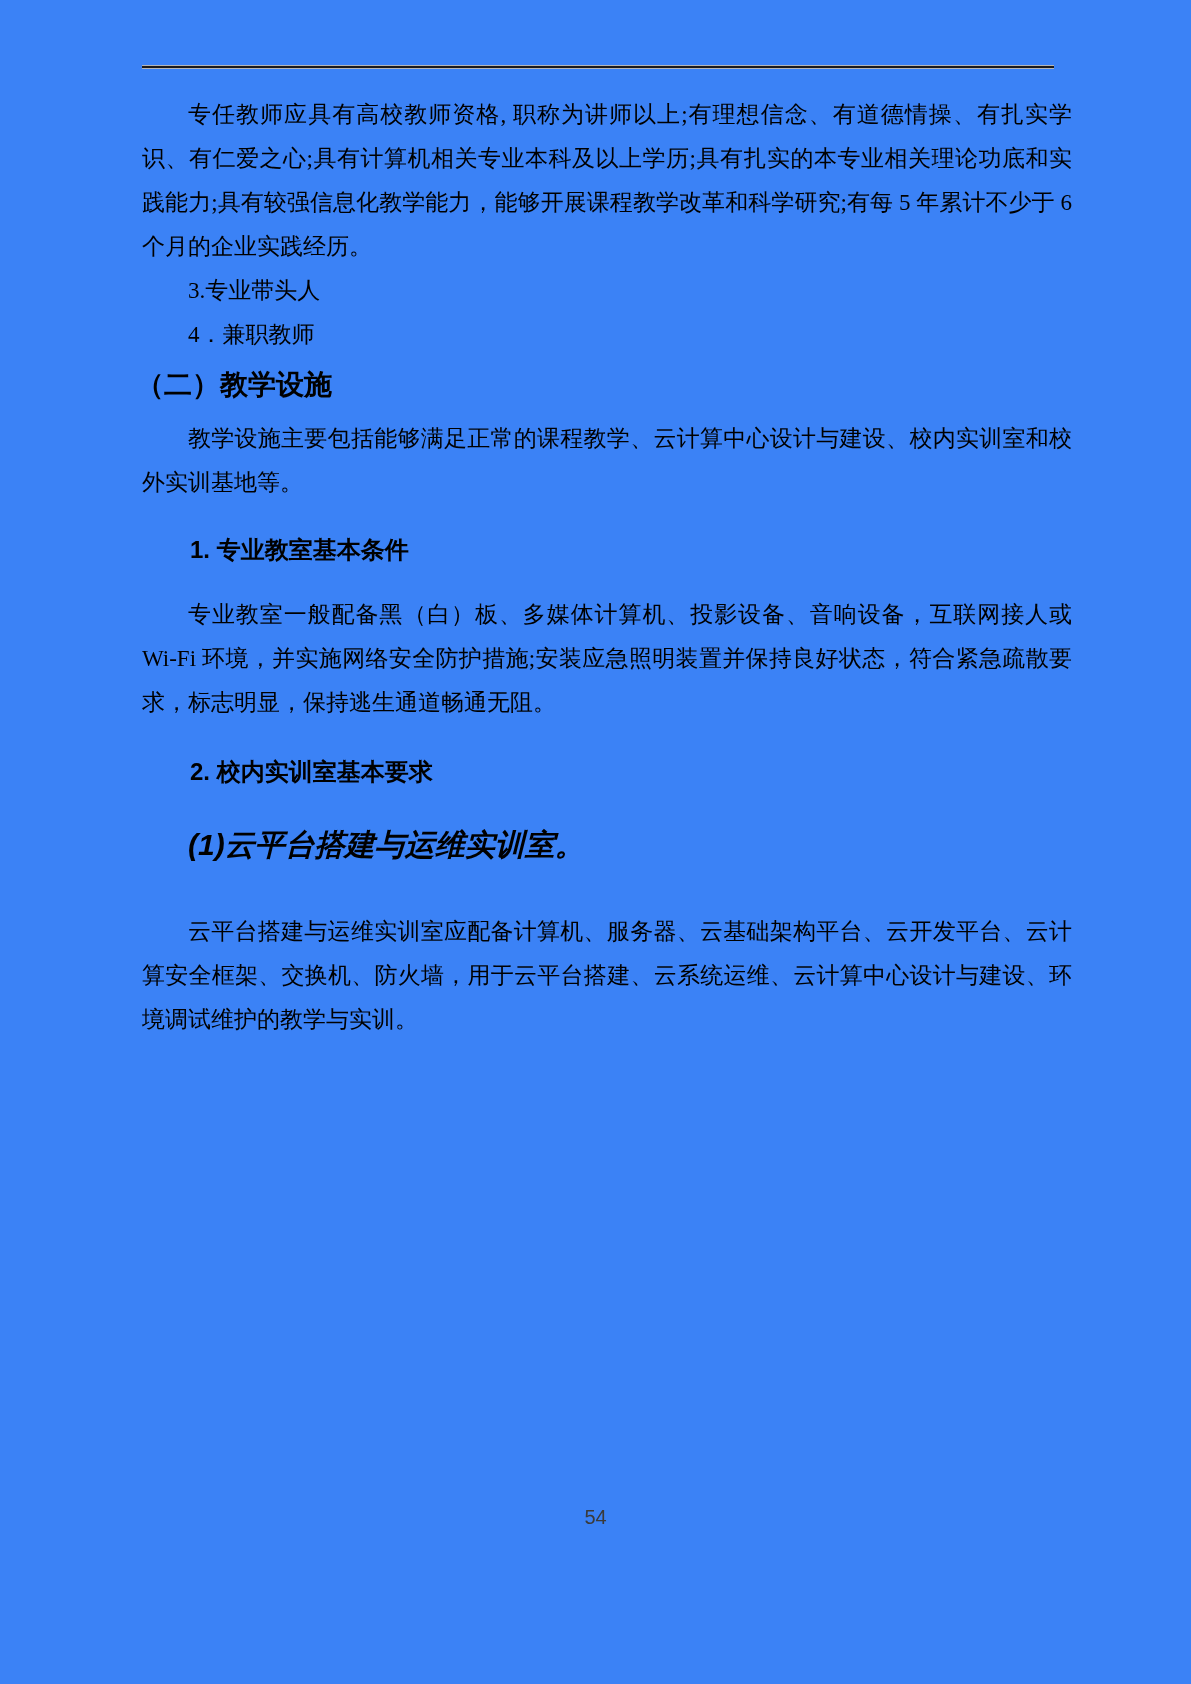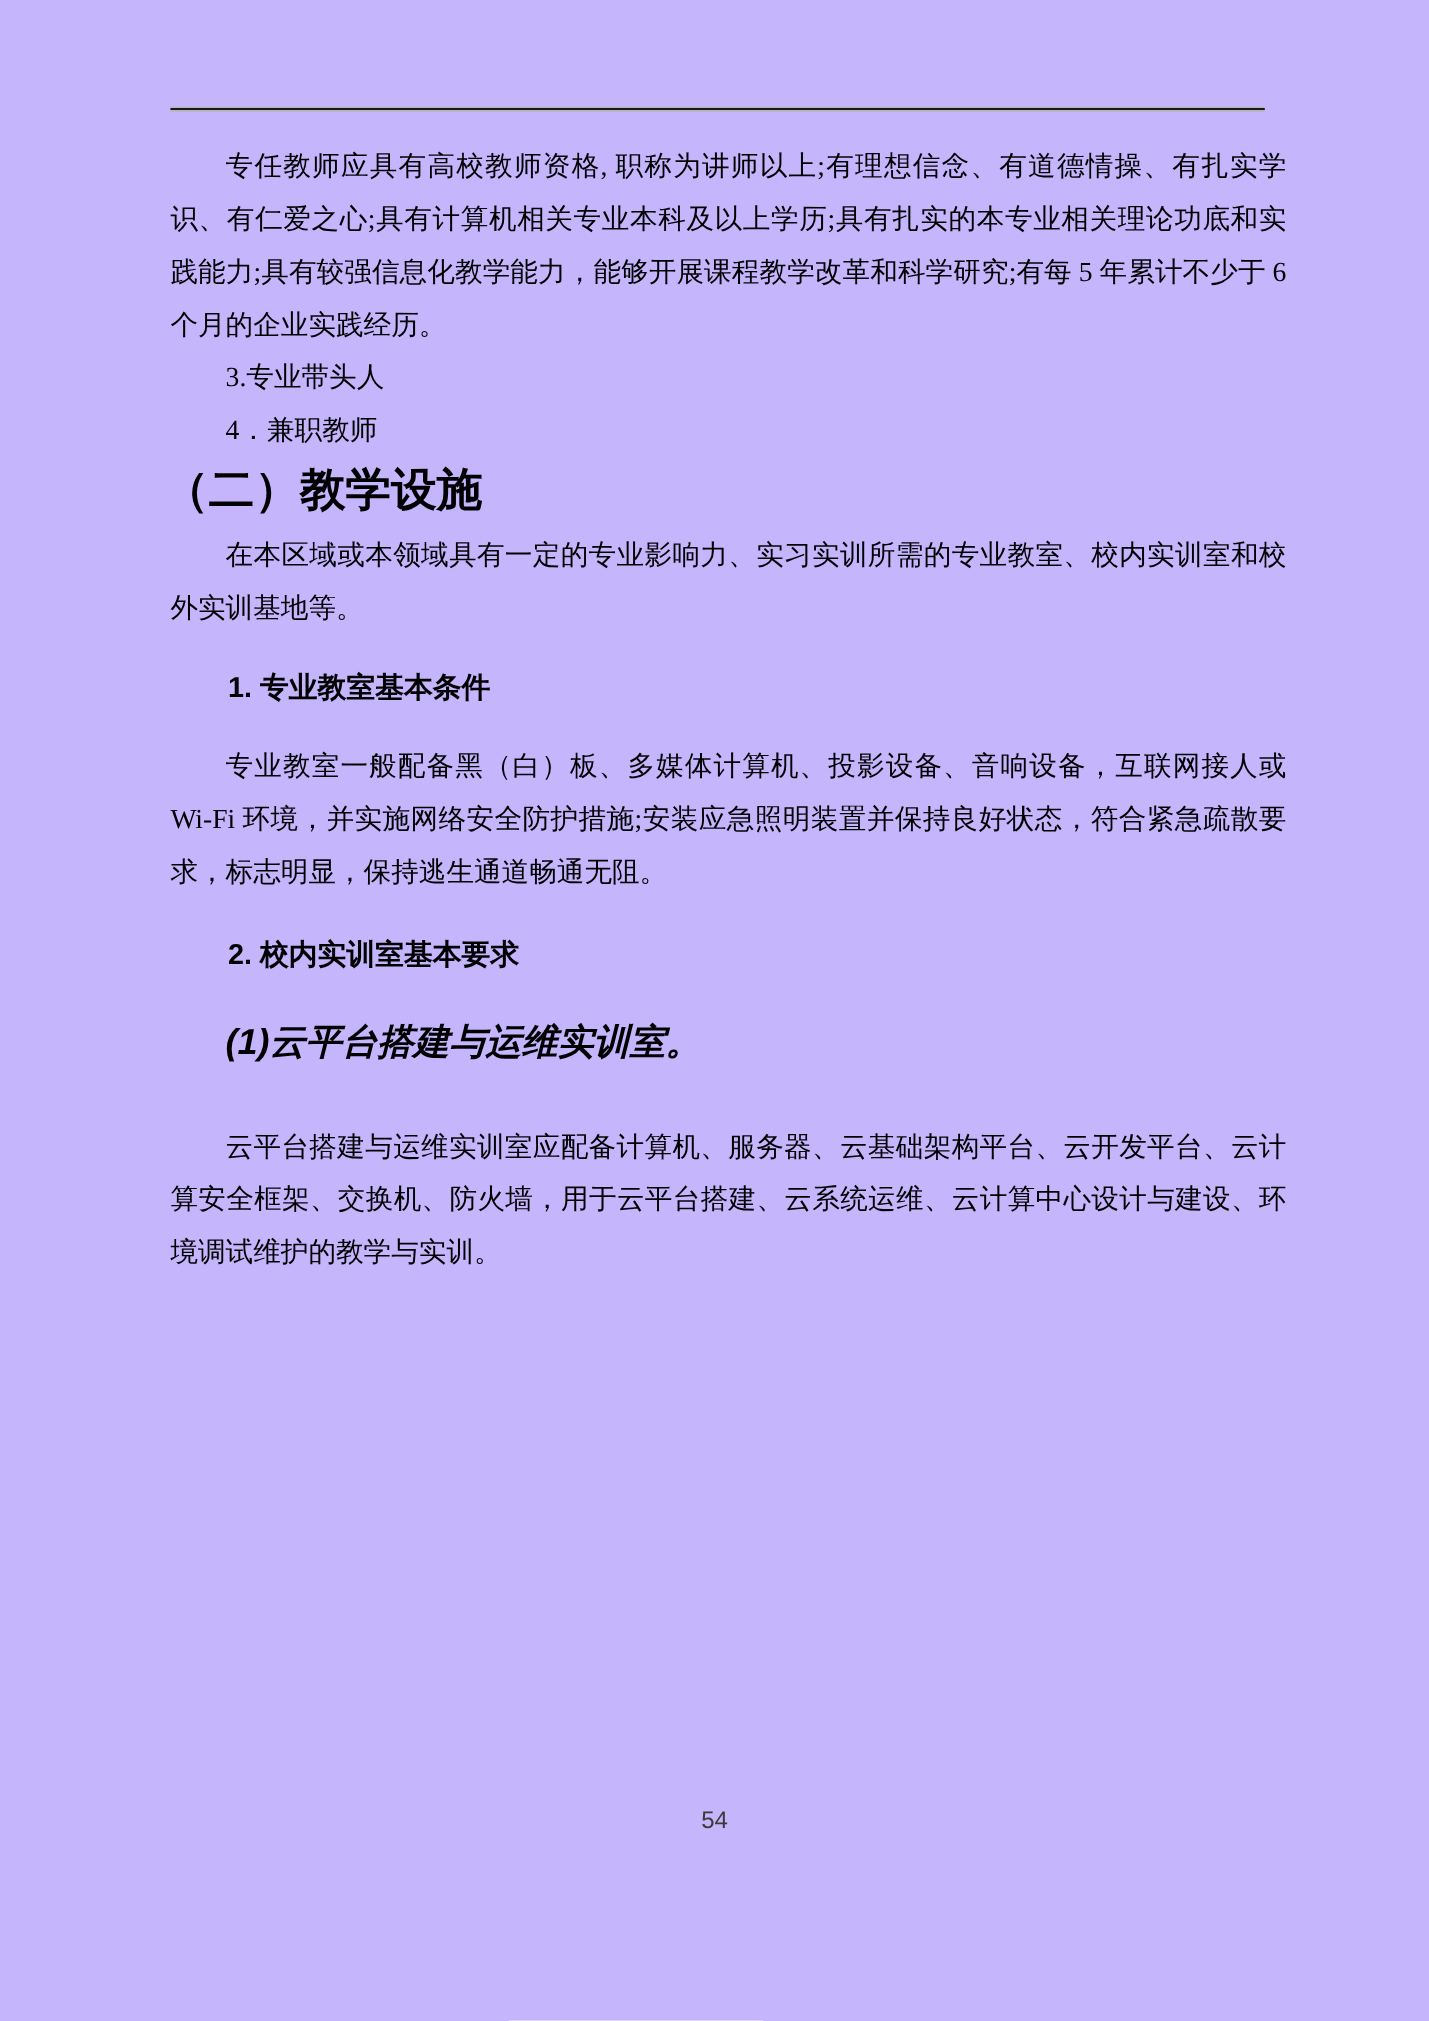--- a/index.html
+++ b/index.html
@@ -5,24 +5,24 @@
   html, body {
     margin: 0;
     padding: 0;
     background: #ffffff;
   }
   .page {
     position: relative;
     width: 1191px;
     height: 1684px;
     margin: 0 auto;
-    background: #c4b5fd;
+    background: #3b82f6;
     color: #000000;
     box-sizing: border-box;
-    padding: 89px 119px 0 142px;
+    padding: 65px 119px 0 142px;
     overflow: hidden;
   }
   .header-rule {
     height: 4px;
     width: 912px;
     background: linear-gradient(#b5b5b5 0 1px, #1a1a1a 1px 3px, #b5b5b5 3px 4px);
   }
   .body-text {
     font-family: "Liberation Serif", "DejaVu Serif", serif;
     font-size: 23px;
@@ -30,21 +30,21 @@
     margin: 0;
     text-align: justify;
     text-align-last: left;
     text-indent: 2em;
     color: #000000;
   }
   .first-para { margin-top: 24px; }
   .heading-major {
     font-family: "Liberation Sans", "DejaVu Sans", sans-serif;
     font-weight: 700;
-    font-size: 38px;
+    font-size: 28px;
     line-height: 44px;
     margin: 6px 0 0 -6px;
     color: #000000;
   }
   .heading-sub {
     font-family: "Liberation Sans", "DejaVu Sans", sans-serif;
     font-weight: 700;
     font-size: 24px;
     line-height: 44px;
     margin: 0 0 0 48px;
@@ -85,21 +85,21 @@
   <p class="body-text first-para">专任教师应具有高校教师资格, 职称为讲师以上;有理想信念、有道德情操、有扎实学识、有仁爱之心;具有计算机相关专业本科及以上学历;具有扎实的本专业相关理论功底和实践能力;具有较强信息化教学能力，能够开展课程教学改革和科学研究;有每 5 年累计不少于 6 个月的企业实践经历。</p>
 
   <p class="body-text">3.专业带头人</p>
 
 
   <p class="body-text">4．兼职教师</p>
 
 
   <h2 class="heading-major">（二）教学设施</h2>
 
-  <p class="body-text intro-para">在本区域或本领域具有一定的专业影响力、实习实训所需的专业教室、校内实训室和校外实训基地等。</p>
+  <p class="body-text intro-para">教学设施主要包括能够满足正常的课程教学、云计算中心设计与建设、校内实训室和校外实训基地等。</p>
 
   <h3 class="heading-sub classroom">1. 专业教室基本条件</h3>
 
   <p class="body-text classroom-para">专业教室一般配备黑（白）板、多媒体计算机、投影设备、音响设备，互联网接人或 Wi-Fi 环境，并实施网络安全防护措施;安装应急照明装置并保持良好状态，符合紧急疏散要求，标志明显，保持逃生通道畅通无阻。</p>
 
   <h3 class="heading-sub training">2. 校内实训室基本要求</h3>
 
   <h3 class="heading-room">(1)云平台搭建与运维实训室。</h3>
 
   <p class="body-text cloud-para">云平台搭建与运维实训室应配备计算机、服务器、云基础架构平台、云开发平台、云计算安全框架、交换机、防火墙，用于云平台搭建、云系统运维、云计算中心设计与建设、环境调试维护的教学与实训。</p>

